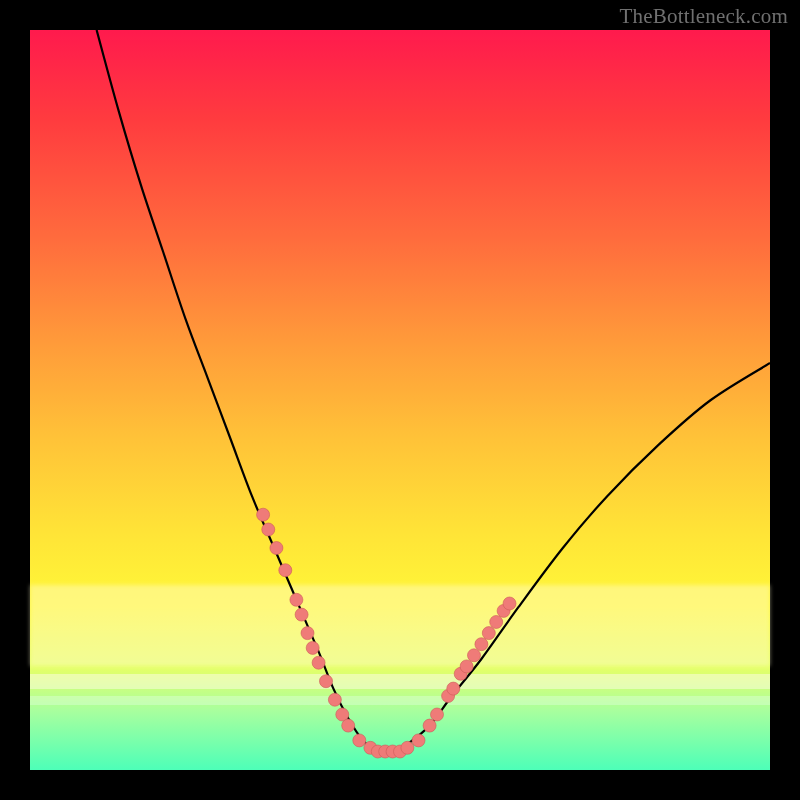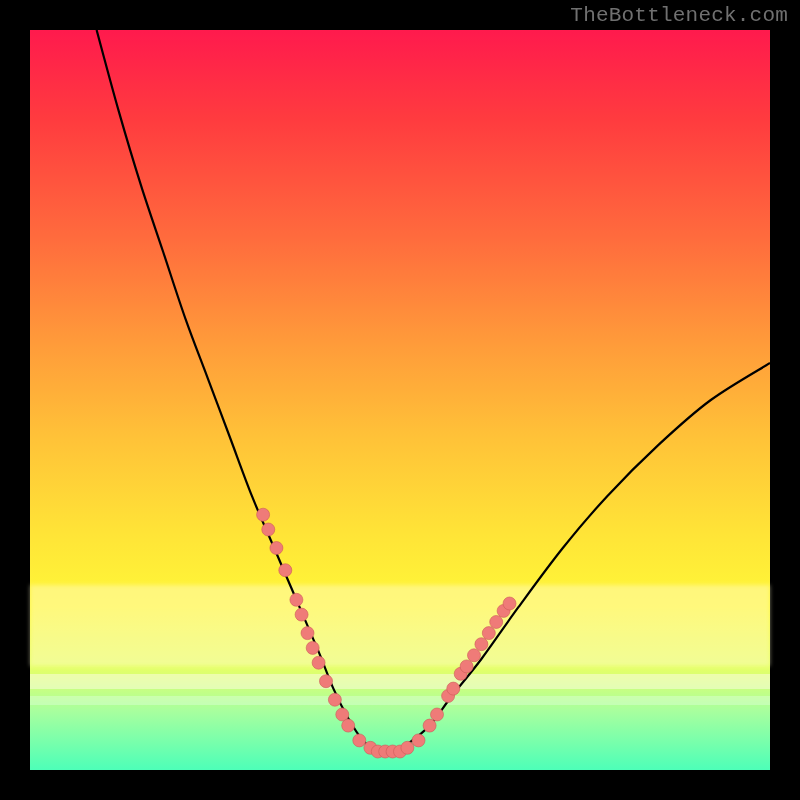--- a/index.html
+++ b/index.html
@@ -69,21 +69,21 @@
     top: 30px;
     left: 30px;
     width: 740px;
     height: 740px;
     z-index: 5;
   }
   .watermark {
     position: absolute;
     top: 4px;
     right: 12px;
-    font-family: Liberation Mono, monospace;
+    font-family: Liberation Serif, serif;
     font-size: 21px;
     color: #707070;
     letter-spacing: 0.2px;
     z-index: 10;
   }
 </style>
 </head>
 <body>
 
 <div class="outer-frame"></div>

